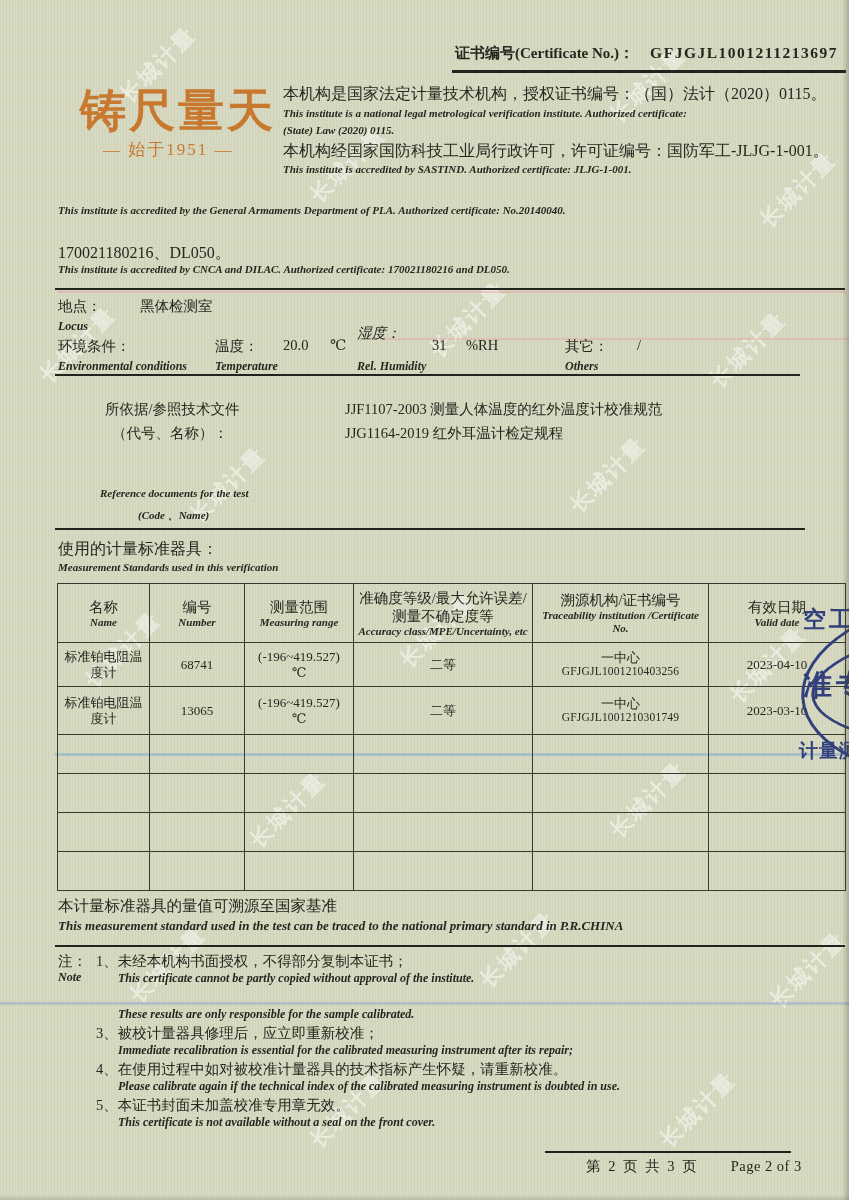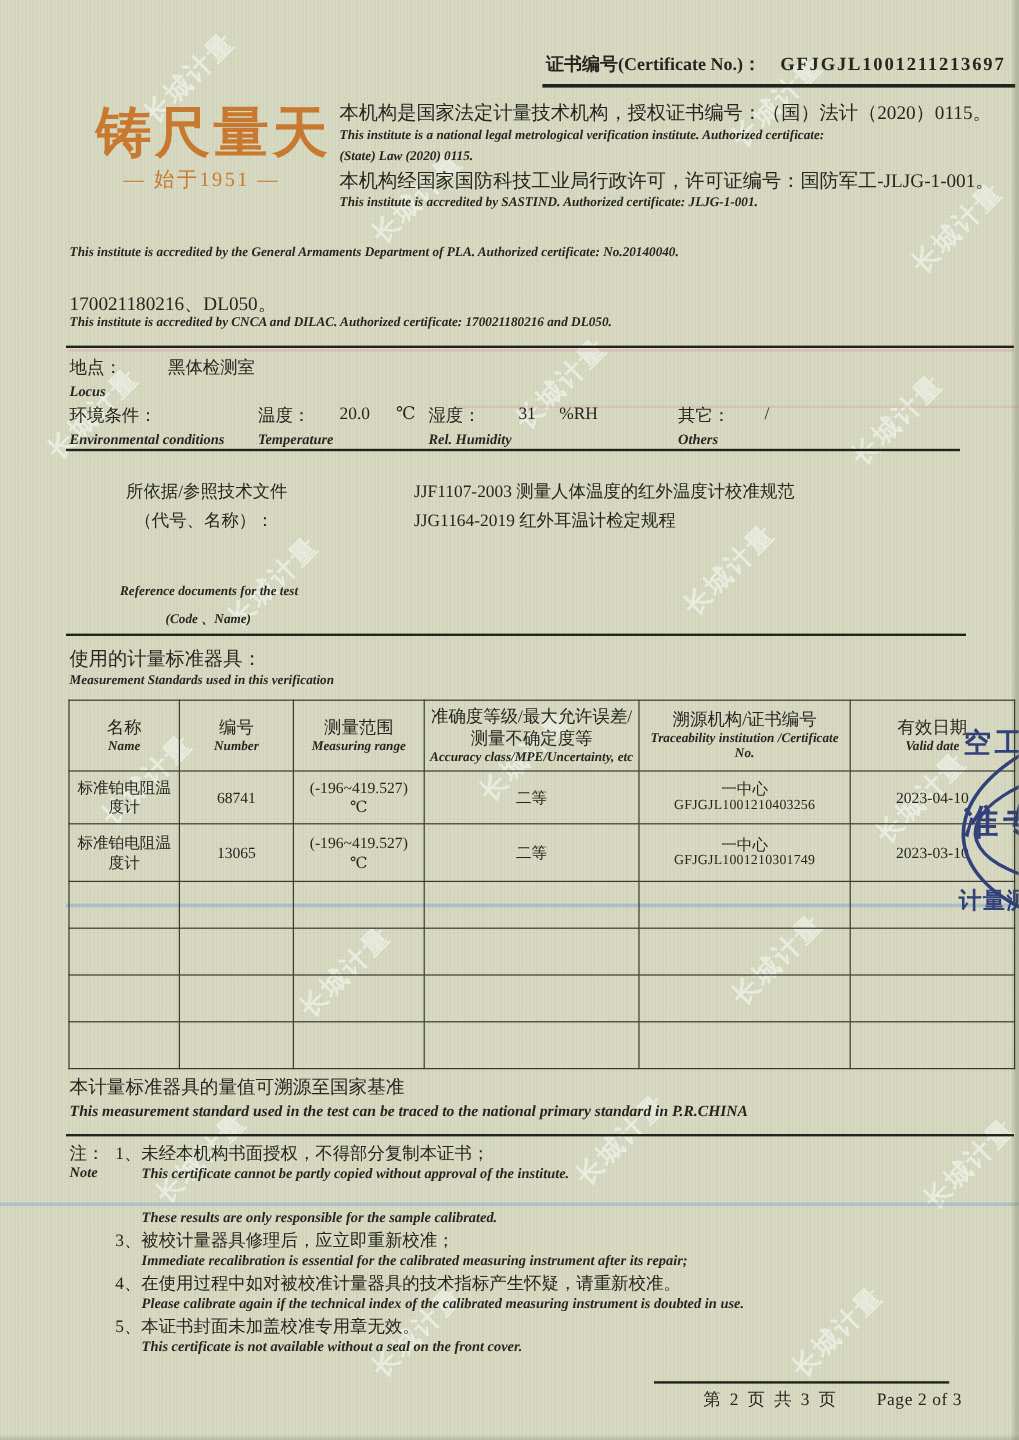--- a/index.html
+++ b/index.html
@@ -114,21 +114,21 @@
   <div class="abs cn-s" style="left:58px;top:297px;">地点：</div>
   <div class="abs cn-s" style="left:140px;top:297px;">黑体检测室</div>
   <div class="abs en-s" style="left:58px;top:319px;">Locus</div>
 
   <div class="abs cn-s" style="left:58px;top:337px;">环境条件：</div>
   <div class="abs en-s" style="left:58px;top:359px;">Environmental conditions</div>
   <div class="abs cn-s" style="left:215px;top:337px;">温度：</div>
   <div class="abs cn-s" style="left:283px;top:337px;">20.0</div>
   <div class="abs cn-s" style="left:330px;top:337px;">℃</div>
   <div class="abs en-s" style="left:215px;top:359px;">Temperature</div>
-  <div class="abs cn-s" style="left:357px;top:337px;">湿度：</div>
+  <div class="abs cn-s" style="left:357px;top:324px;font-style:italic;">湿度：</div>
   <div class="abs cn-s" style="left:432px;top:337px;">31</div>
   <div class="abs cn-s" style="left:466px;top:337px;">%RH</div>
   <div class="abs en-s" style="left:357px;top:359px;">Rel. Humidity</div>
   <div class="abs cn-s" style="left:565px;top:337px;">其它：</div>
   <div class="abs cn-s" style="left:637px;top:337px;">/</div>
   <div class="abs en-s" style="left:565px;top:359px;">Others</div>
 
   <div class="rule" style="left:55px;top:374px;width:745px;height:2px;"></div>
 
   <div class="abs cn-s" style="left:105px;top:400px;">所依据/参照技术文件</div>

